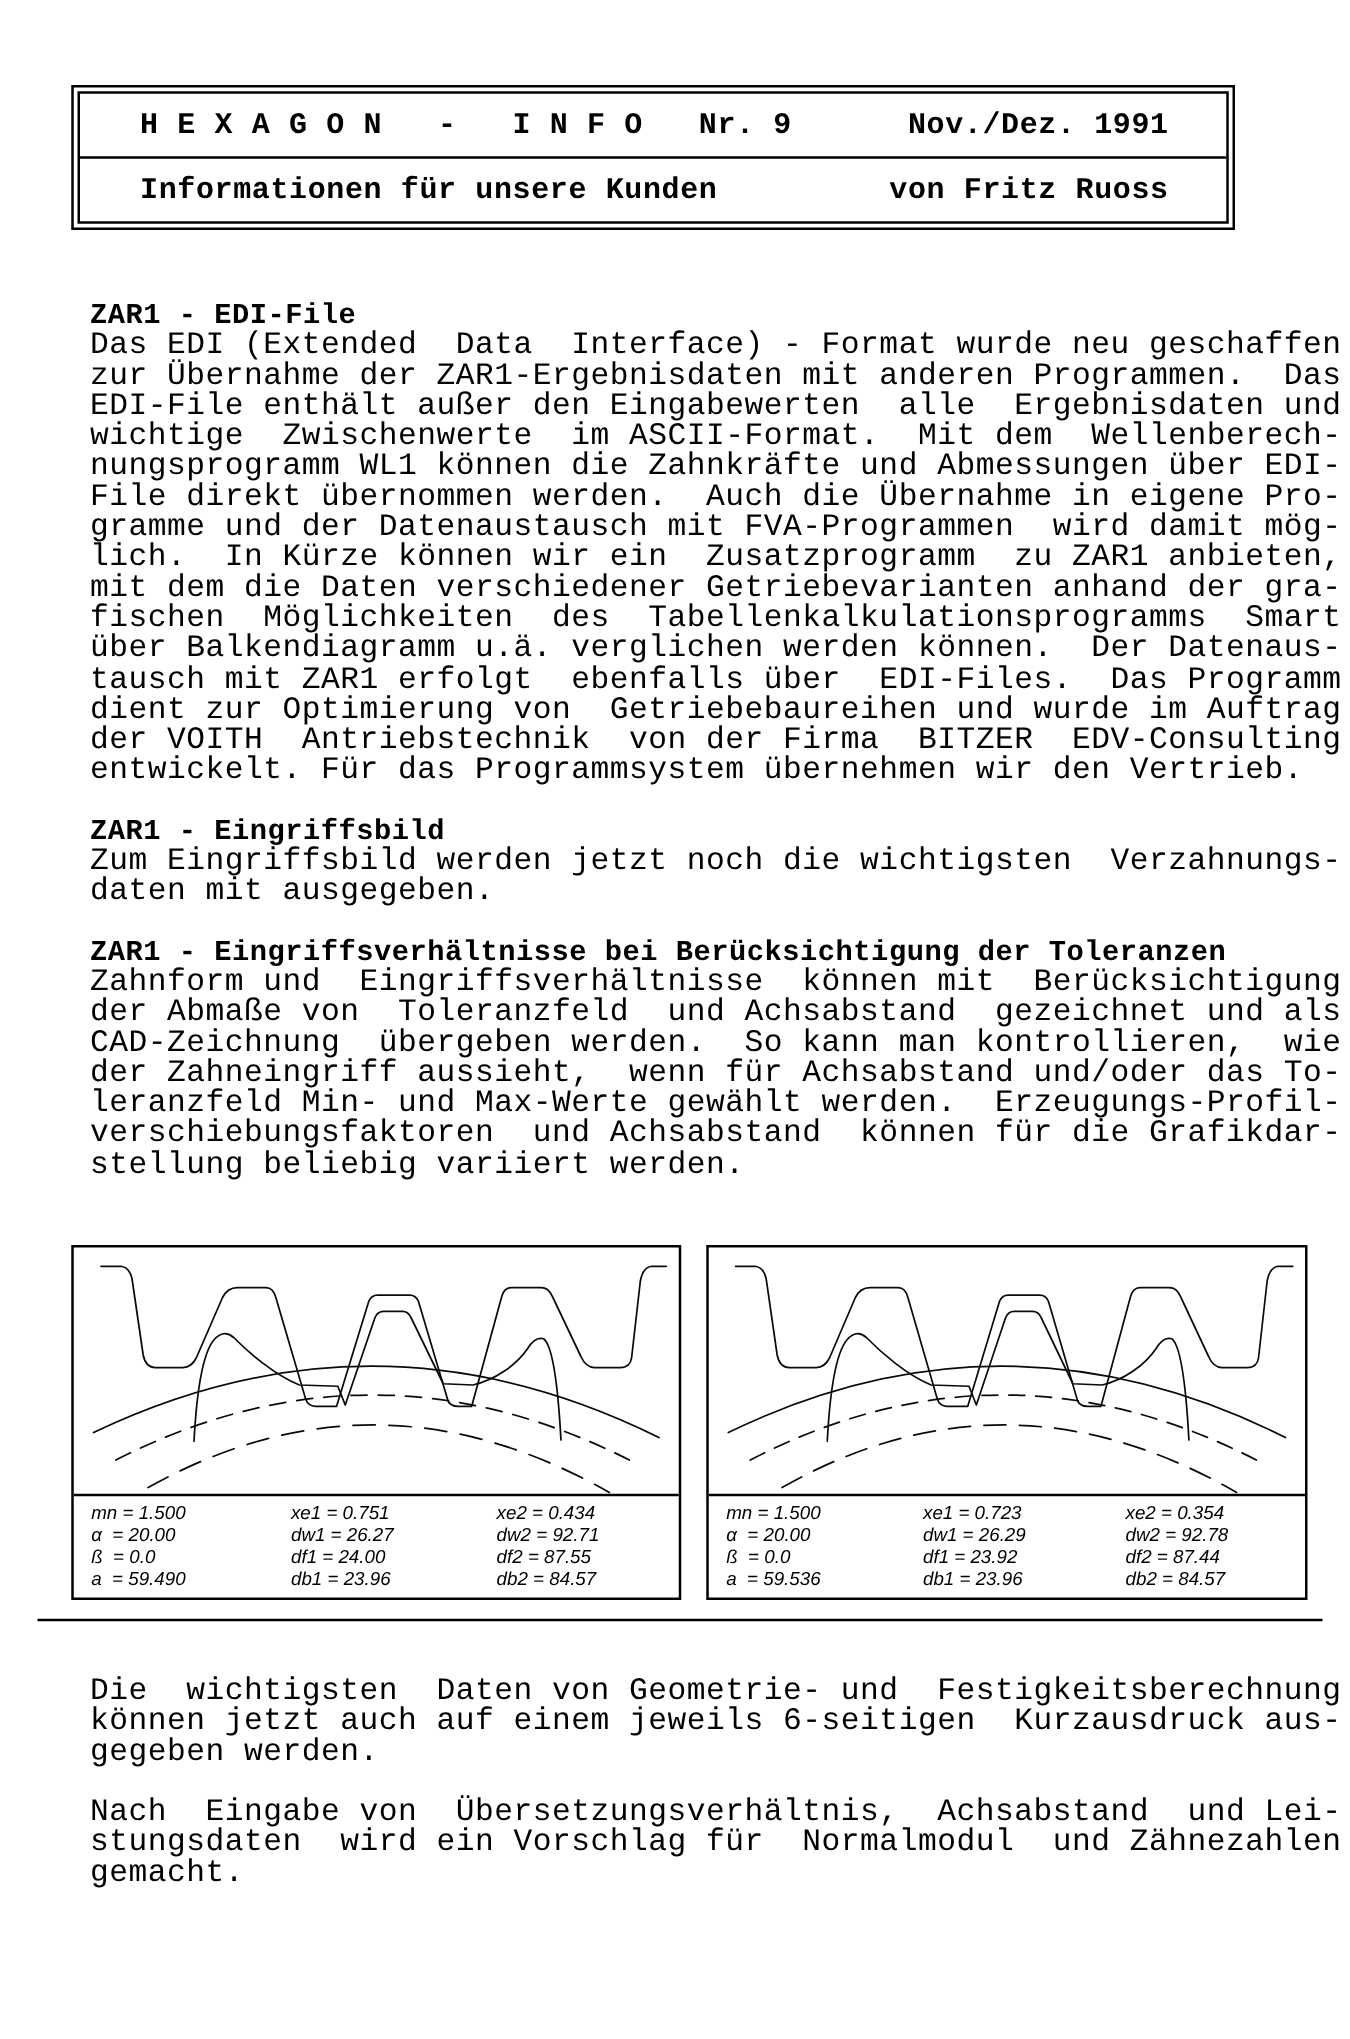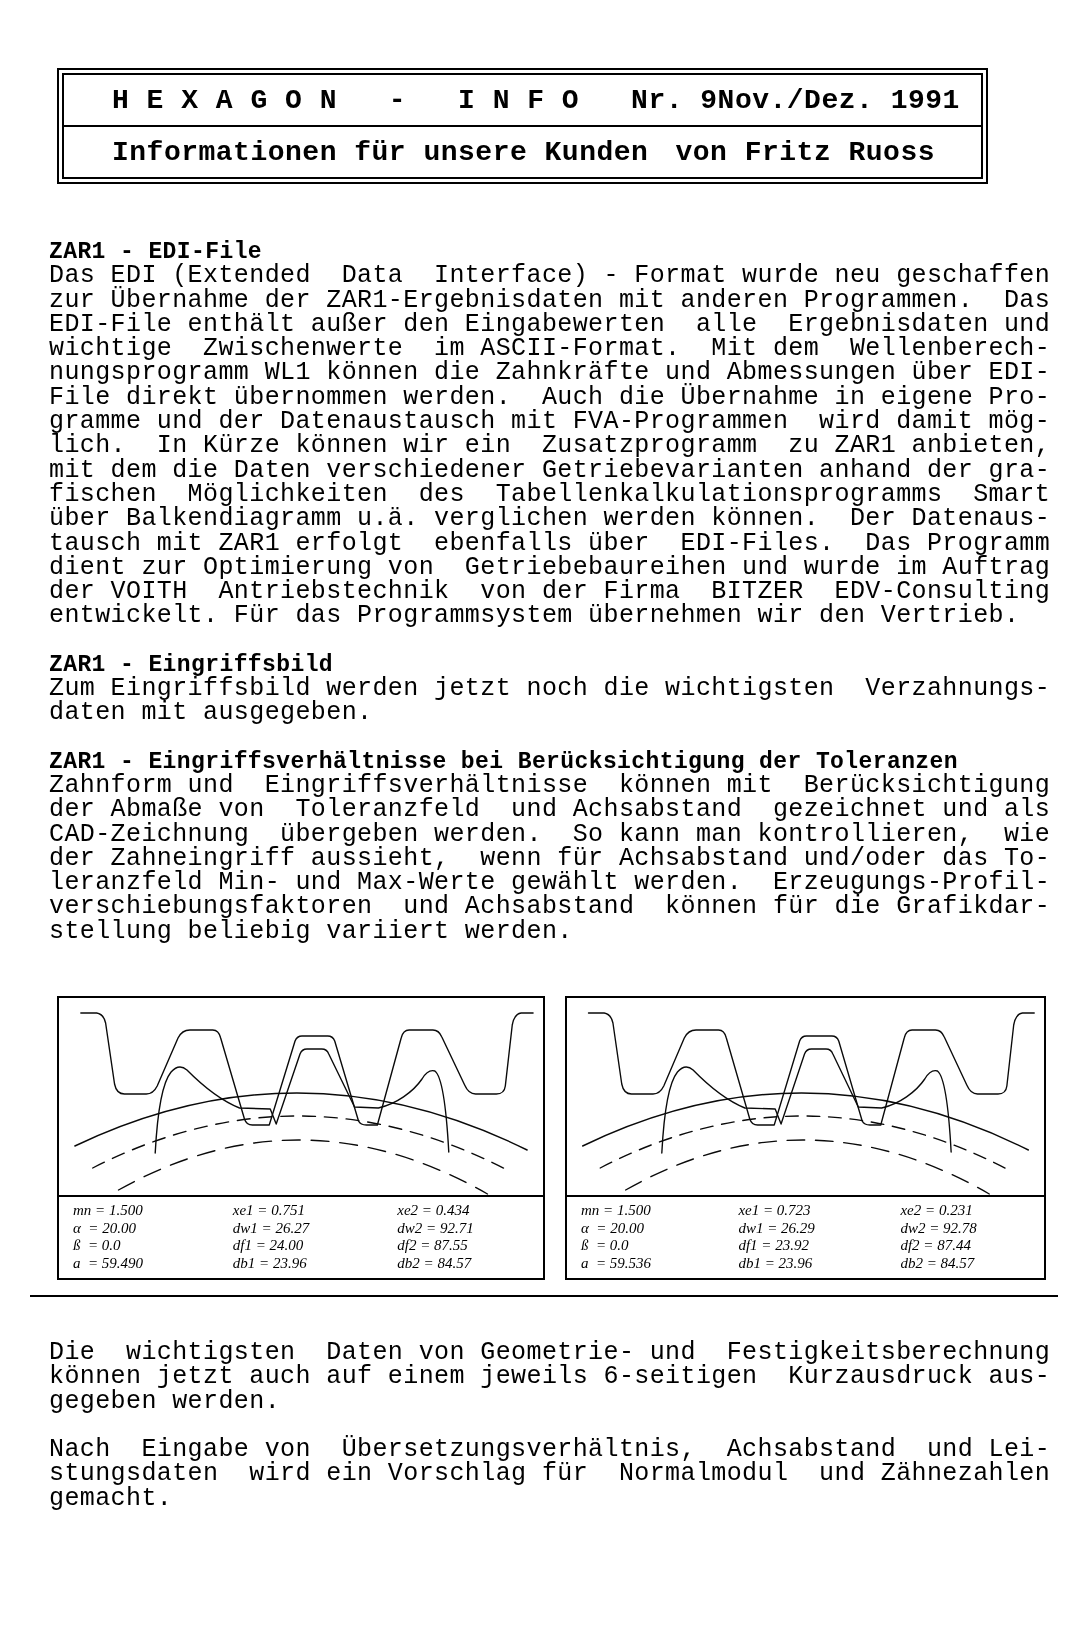--- a/index.html
+++ b/index.html
@@ -20,28 +20,28 @@
   }
   .header-inner{
     border:2px solid #000;
   }
   .header-row{
     display:flex;
     justify-content:space-between;
     align-items:center;
     padding:0 46px 0 48px;
     height:50px;
-    font-size:28px;
+    font-size:24px;
     font-weight:bold;
     letter-spacing:0.5px;
     white-space:pre;
   }
   .header-row.row1{border-bottom:2px solid #000;}
   
-  .sec{margin-left:49px;margin-right:34px;}
+  .sec{margin-left:72px;margin-right:34px;}
   .sec-heading{
     margin:0;
     font-size:23px;
     font-weight:bold;
     line-height:24.3px;
     letter-spacing:0.4px;
     white-space:pre;
   }
   .sec-body{
     font-size:25px;
@@ -66,21 +66,21 @@
     background:#fff;
   }
   .fig.left{width:484px;}
   .fig.right{width:477px;}
   .fig-drawing{display:block;width:100%;height:197px;}
   .fig-sep{border-top:2px solid #000;}
   .fig-table{
     display:grid;
     grid-template-columns:34% 35% 31%;
     padding:5px 0 6px 14px;
-    font-family:Liberation Serif, serif;
+    font-family:Liberation Sans, sans-serif;
     font-style:italic;
     font-size:15px;
     line-height:17.5px;
     white-space:pre;
   }
   
   .page-divider{
     margin:15px 22px 0 30px;
     border-top:2px solid #000;
   }
@@ -179,21 +179,21 @@
           <path class="dash1" d="M 34 170 Q 244 64 456 174"></path>
           <path class="dash2" d="M 60 192 Q 244 90 432 196"></path>
           <path d="M 22 15 H 38 Q 45 16 47 25 L 56 86 Q 58 96 66 96 H 88 Q 95 96 99 88 L 120 40 Q 124 32 132 32 H 155 Q 161 32 163 40 L 187 121 Q 189 127 195 127 H 212 L 238 43 Q 240 38 245 38 H 271 Q 276 38 278 43 L 302 123 Q 304 127 310 127 H 321 L 345 40 Q 347 32 353 32 H 377 Q 383 32 386 39 L 409 87 Q 413 96 420 96 H 441 Q 449 96 450 88 L 457 27 Q 459 16 466 15 H 478"></path>
           <path d="M 97 155 C 99 118 103 86 113 74 Q 121 65 129 72 C 141 84 162 102 182 110 L 213 111 L 219 126 L 243 56 Q 245 51 250 51 H 265 Q 270 51 272 56 L 298 109 L 322 110 C 340 106 357 94 366 81 Q 372 71 379 73 C 387 79 391 118 393 154"></path>
         </g>
       </svg>
       <div class="fig-sep"></div>
       <div class="fig-table">
         <span>mn = 1.500</span>
         <span>xe1 = 0.723</span>
-        <span>xe2 = 0.231</span>
+        <span>xe2 = 0.354</span>
         <span>α  = 20.00</span>
         <span>dw1 = 26.29</span>
         <span>dw2 = 92.78</span>
         <span>ß  = 0.0</span>
         <span>df1 = 23.92</span>
         <span>df2 = 87.44</span>
         <span>a  = 59.536</span>
         <span>db1 = 23.96</span>
         <span>db2 = 84.57</span>
       </div>

